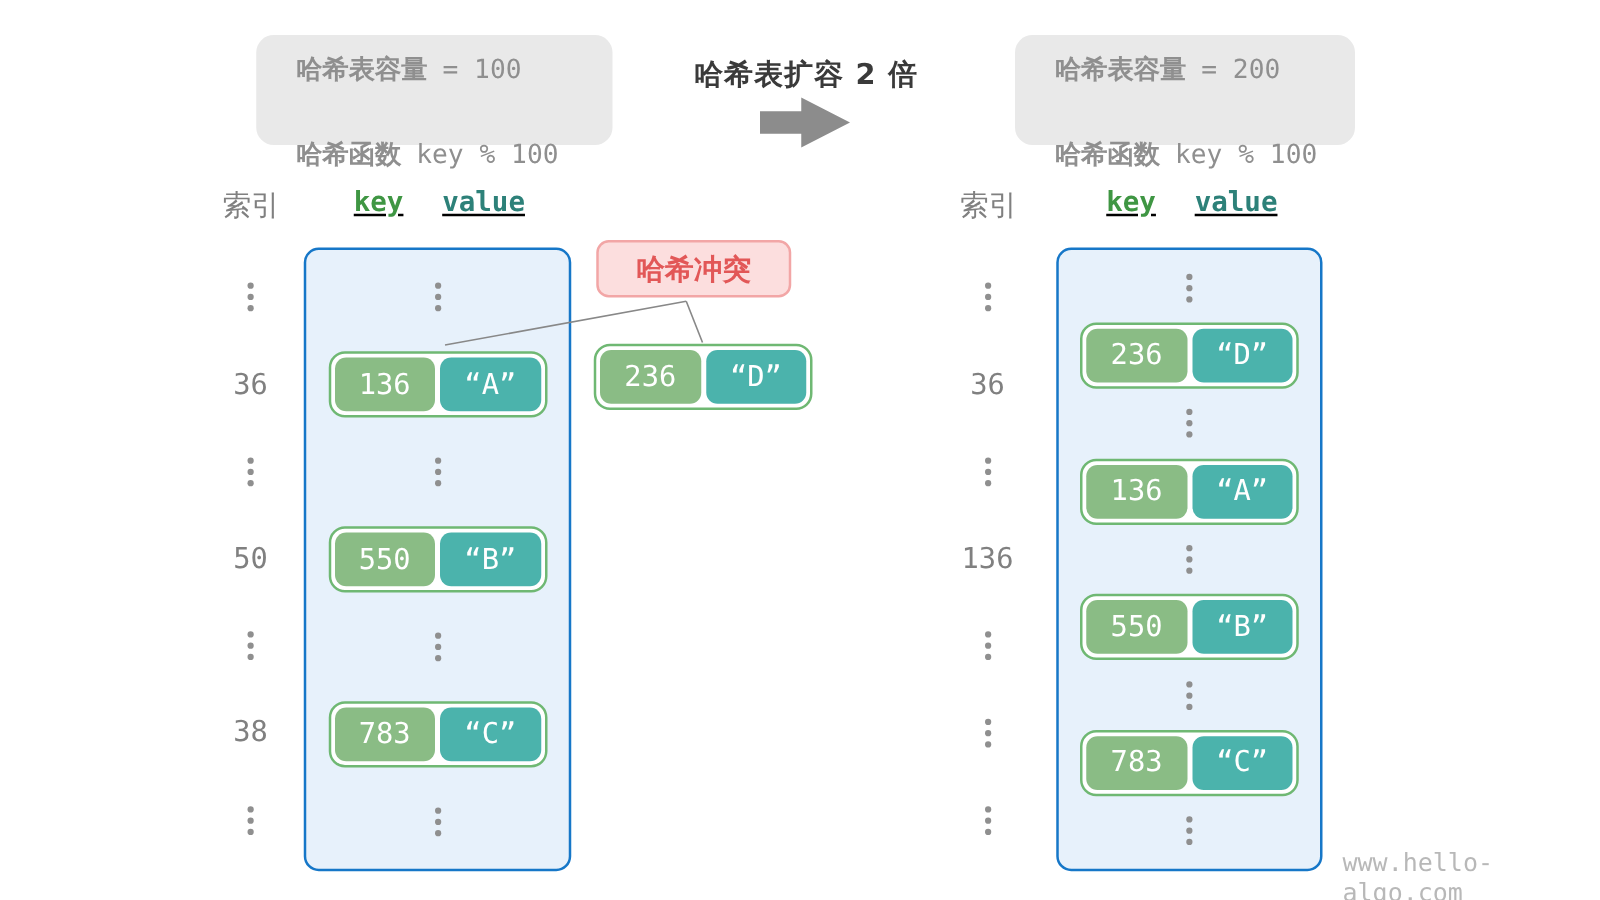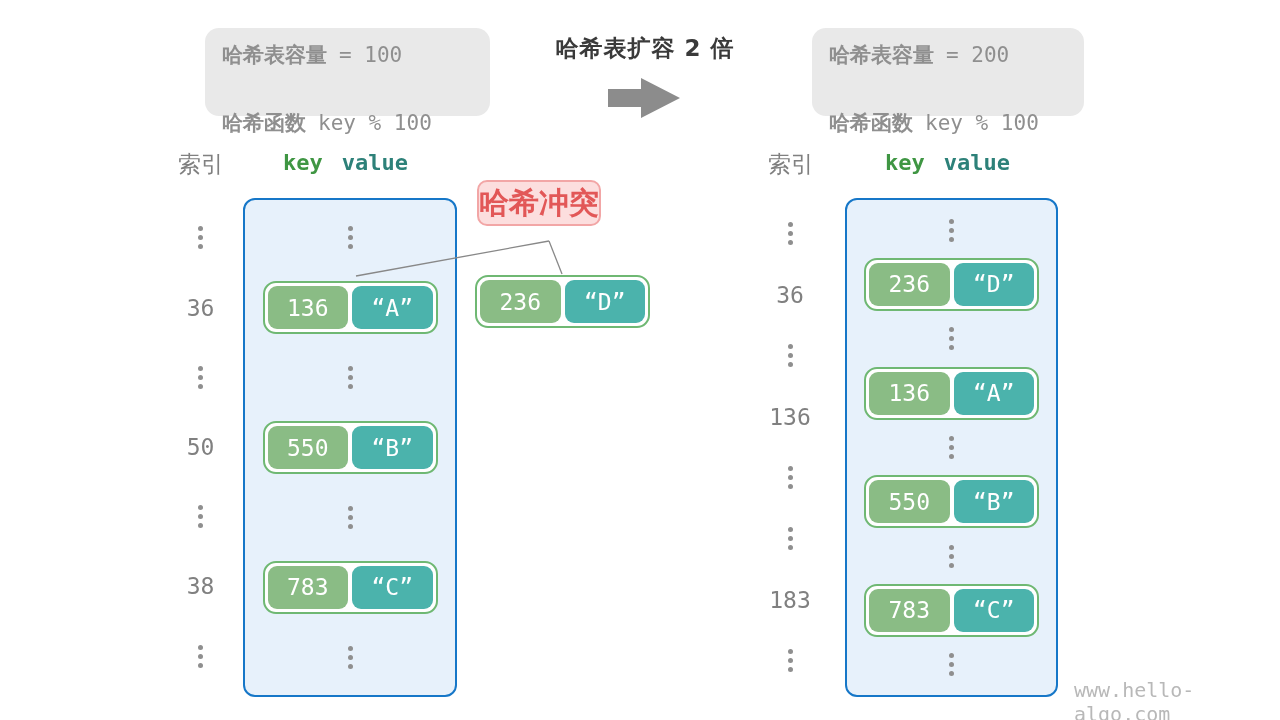--- a/index.html
+++ b/index.html
@@ -6,35 +6,35 @@
   body{
     width:1280px;height:720px;position:relative;background:#ffffff;overflow:hidden;
     font-family:"DejaVu Sans",sans-serif;
   }
   .abs{position:absolute;}
 
   
   .infobox{
     background:var(--info-fill);border-radius:14px;color:var(--info-text);
     display:flex;flex-direction:column;justify-content:center;gap:6px;
-    padding:0 17px;box-sizing:border-box;font-size:21px;
+    padding:0 32px;box-sizing:border-box;font-size:21px;
   }
   .infoline{display:flex;align-items:baseline;gap:12px;white-space:nowrap;}
   .infoline .lbl{font-weight:700;}
   .infoline .val{font-family:"DejaVu Sans Mono",monospace;font-size:21px;margin-top:36px;}
 
   
   .title{
-    left:480px;top:33px;width:330px;text-align:center;
+    left:480px;top:44px;width:330px;text-align:center;
     font-size:23px;font-weight:700;color:#3a3a3a;letter-spacing:1px;
   }
 
   
   .hdr-cjk{font-size:23px;color:#808080;text-align:right;}
-  .kv-hdr{display:flex;gap:19px;font-family:"DejaVu Sans Mono",monospace;font-size:22px;font-weight:700;}
+  .kv-hdr{display:flex;gap:31px;font-family:"DejaVu Sans Mono",monospace;font-size:22px;font-weight:700;text-decoration:underline;}
   .kv-hdr .k{color:var(--hdr-key);}
   .kv-hdr .v{color:var(--hdr-value);}
 
   
   .tbl{
     background:var(--table-fill);border:2.5px solid var(--table-border);
     border-radius:12px;box-sizing:border-box;
   }
   .rows{position:absolute;inset:0;padding:3px 0;box-sizing:border-box;display:flex;flex-direction:column;}
   .row{flex:1;display:flex;align-items:center;justify-content:center;}
@@ -54,24 +54,24 @@
   }
   .pair .kbox,.pair .vbox{
     flex:1;border-radius:9px;display:flex;align-items:center;justify-content:center;
     color:#ffffff;font-family:"DejaVu Sans Mono",monospace;font-size:23px;
   }
   .pair .kbox{background:var(--key-box);}
   .pair .vbox{background:var(--value-box);}
 
   
   .collision{
-    left:477px;top:180px;width:124px;height:46px;border-radius:10px;
+    left:477px;top:192px;width:156px;height:46px;border-radius:10px;
     background:var(--collision-fill);border:2px solid var(--collision-border);
     box-sizing:border-box;display:flex;align-items:center;justify-content:center;
-    color:var(--collision-text);font-weight:700;font-size:30px;
+    color:var(--collision-text);font-weight:700;font-size:23px;
   }
   .floating-pair{left:475px;top:275px;}
 
   .watermark{
     left:1074px;top:678px;font-family:"DejaVu Sans Mono",monospace;
     font-size:20px;color:#b8b8b8;
   }
   svg{display:block;}
 </style>
 </head>
@@ -243,23 +243,20 @@
       </span>
     </div>
     <div class="row">
       <span class="vdots">
         <i></i>
         <i></i>
         <i></i>
       </span>
     </div>
     <div class="row">
-      <span class="idxtxt">183</span>
-    </div>
-    <div class="row">
       <span class="vdots">
         <i></i>
         <i></i>
         <i></i>
       </span>
     </div>
   </div>
 <div class="abs tbl" style="left:845px;top:198px;width:213px;height:499px;">
   <div class="rows" id="right-rows">
       <div class="row">

